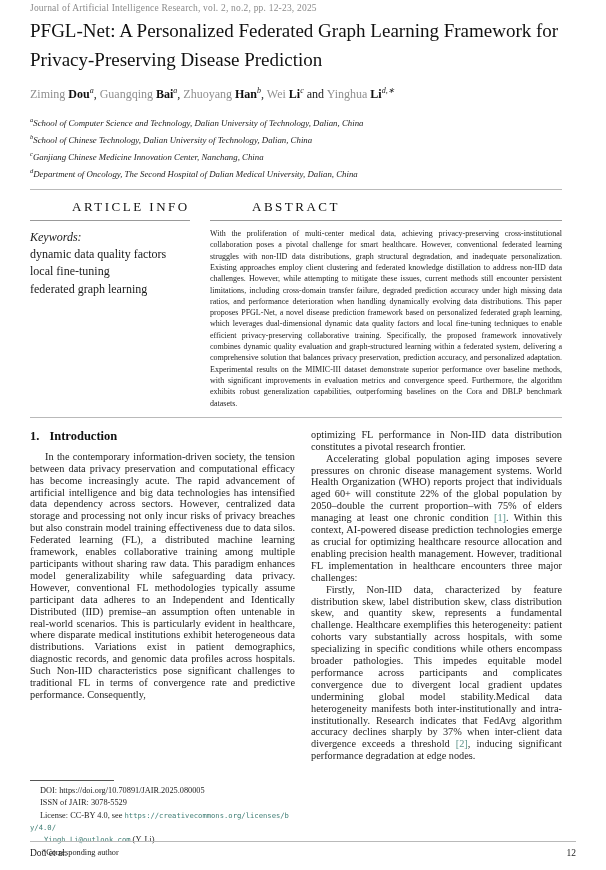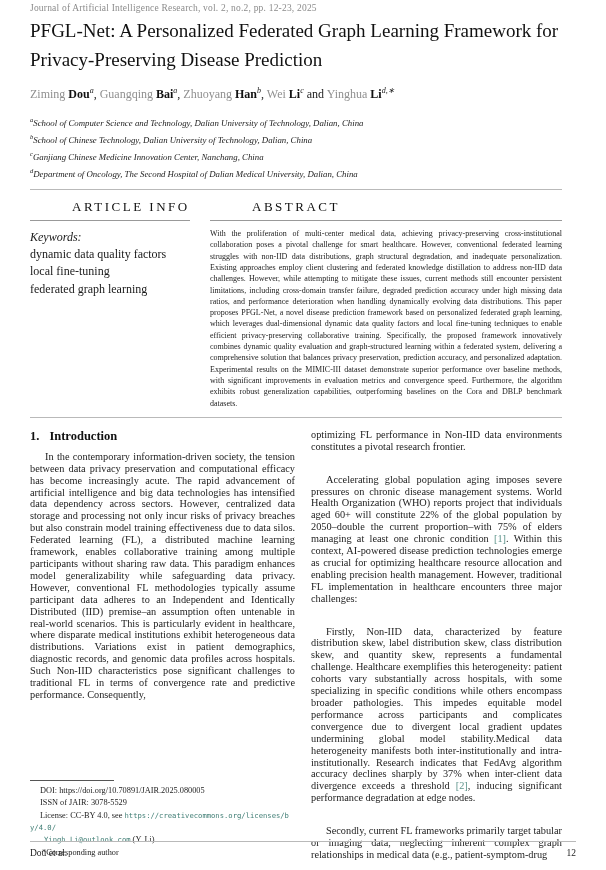--- a/index.html
+++ b/index.html
@@ -45,21 +45,21 @@
   .rule-thin { border:none; border-top:0.8px solid #999; margin-top:5px; margin-bottom:7px; }
   .keywords-label { font-style:italic; font-size:12px; line-height:1.5; }
   .keyword { font-size:12px; line-height:1.45; }
   .abstract-text {
     font-size:8px; line-height:11.3px; text-align:justify; color:#1c1c1c;
   }
   .rule-section { border:none; border-top:1px solid #b9b9b9; margin-top:8px; }
   .main-cols {
     display:flex; gap:16px; margin-top:11px;
   }
-  .col { width:265px; flex:0 0 265px; display:flex; flex-direction:column;justify-content:space-between; }
+  .col { width:265px; flex:0 0 265px; display:flex; flex-direction:column; }
   .col-right { flex:1; width:auto; }
   .section-heading {
     font-size:12.5px; font-weight:bold; color:#111; margin-bottom:7px;
   }
   .section-heading .num { margin-right:10px; }
   .body-par {
     font-size:10.3px; line-height:11.9px; text-align:justify; color:#1c1c1c;
   }
   .indent { text-indent:15px; }
   .cite { color:#5e948b; }
@@ -131,28 +131,27 @@
         <hr class="footnote-rule">
         <div class="fn-line pl10">DOI: https://doi.org/10.70891/JAIR.2025.080005</div>
         <div class="fn-line pl10">ISSN of JAIR: 3078-5529</div>
         <div class="fn-line hang"><span>License: CC-BY 4.0, see </span><span class="mono-link">https://creativecommons.org/licenses/by/4.0/</span></div>
         <div class="fn-line pl14"><span class="mono-link">Yingh.Li@outlook.com</span><span> (Y. Li)</span></div>
         <div class="fn-line pl12">*Corresponding author</div>
       </div>
     </div>
 
     <div class="col col-right">
-      <div class="body-par">optimizing FL performance in Non-IID data environments constitutes a pivotal research frontier.</div>
+      <div class="body-par">optimizing FL performance in Non-IID data distribution constitutes a pivotal research frontier.</div>
       <div class="body-par indent">
         <span>Accelerating global population aging imposes severe pressures on chronic disease management systems. World Health Organization (WHO) reports project that individuals aged 60+ will constitute 22% of the global population by 2050–double the current proportion–with 75% of elders managing at least one chronic condition </span><span class="cite">[1]</span><span>. Within this context, AI-powered disease prediction technologies emerge as crucial for optimizing healthcare resource allocation and enabling precision health management. However, traditional FL implementation in healthcare encounters three major challenges:</span>
       </div>
       <div class="body-par indent">
         <span>Firstly, Non-IID data, characterized by feature distribution skew, label distribution skew, class distribution skew, and quantity skew, represents a fundamental challenge. Healthcare exemplifies this heterogeneity: patient cohorts vary substantially across hospitals, with some specializing in specific conditions while others encompass broader pathologies. This impedes equitable model performance across participants and complicates convergence due to divergent local gradient updates undermining global model stability.Medical data heterogeneity manifests both inter-institutionally and intra-institutionally. Research indicates that FedAvg algorithm accuracy declines sharply by 37% when inter-client data divergence exceeds a threshold </span><span class="cite">[2]</span><span>, inducing significant performance degradation at edge nodes.</span>
       </div>
-      <div class="body-par indent">Secondly, current FL frameworks primarily target tabular or imaging data, neglecting inherent complex graph relationships in medical data (e.g., patient-symptom-drug</div>
     </div>
   </div>
 
   <div class="footer">
     <hr class="footer-rule">
     <div class="footer-row">
       <span>Dou et al.</span>
       <span>12</span>
     </div>
   </div>

